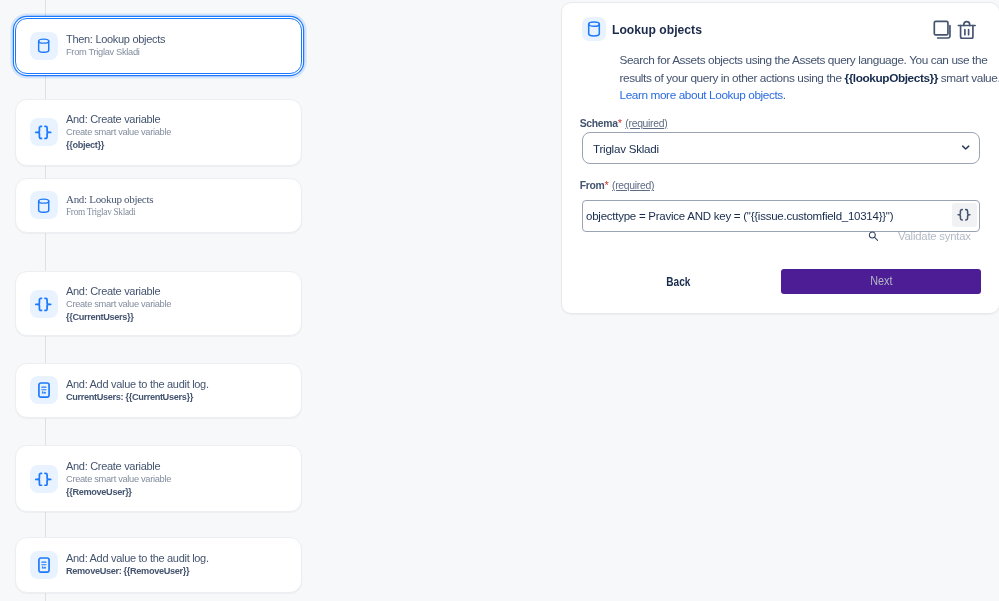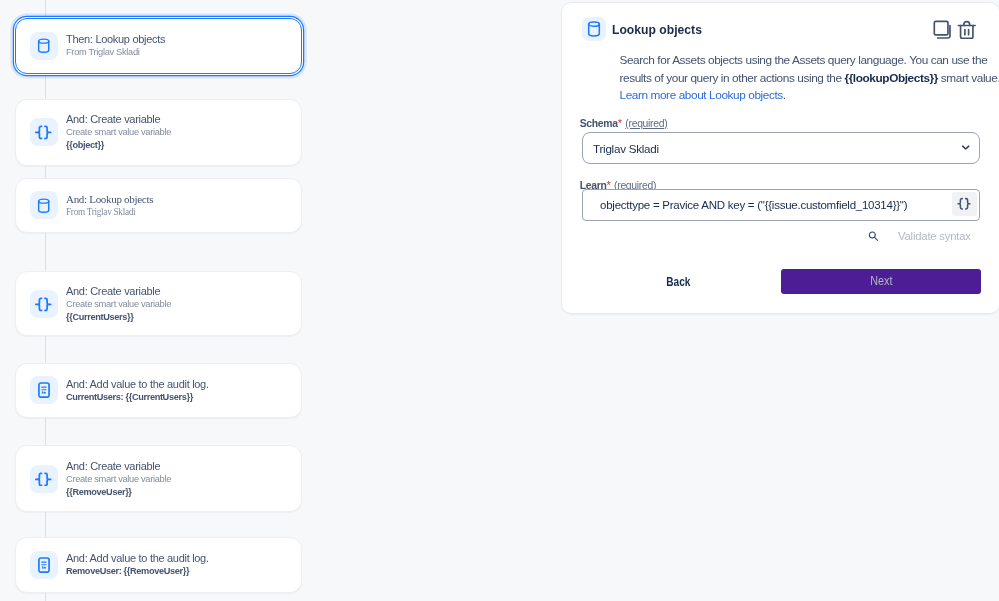--- a/index.html
+++ b/index.html
@@ -217,25 +217,25 @@
     <div class="select-box" style="top:129.2px;">
       <span class="select-val">Triglav Skladi</span>
       <span class="chev">
         <svg width="9.4" height="9.4" viewBox="0 0 12 12" fill="none" stroke="#2C3E5D" stroke-width="1.95" stroke-linecap="round" stroke-linejoin="round">
             <path d="M2.15 6.6 6 10.2l3.85-3.6"></path>
           </svg>
       </span>
     </div>
 
     <div class="field-label" style="left:17.5px;top:176px;">
-      <span>Learn</span><span class="req-star">*</span>
+      <span>From</span><span class="req-star">*</span>
       <span class="req-txt">(required)</span>
     </div>
 
-    <div class="query-box" style="top:186px;padding-left:14px;">
+    <div class="query-box" style="top:197px;">
       <span class="query-val">objecttype = Pravice AND key = ("{{issue.customfield_10314}}")</span>
       <span class="smart-btn" title="{ }">
         <svg width="14" height="13.5" viewBox="0 0 28 27" fill="none" stroke="#44546F" stroke-width="3.1" stroke-linecap="round" stroke-linejoin="round">
           <path d="M10.6 3.2h-.6a3.2 3.2 0 0 0-3.2 3.2v4.6c0 1.4-1.15 2.5-2.55 2.5 1.4 0 2.55 1.1 2.55 2.5v4.6a3.2 3.2 0 0 0 3.2 3.2h.6"></path>
           <path d="M17.4 3.2h.6a3.2 3.2 0 0 1 3.2 3.2v4.6c0 1.4 1.15 2.5 2.55 2.5-1.4 0-2.55 1.1-2.55 2.5v4.6a3.2 3.2 0 0 1-3.2 3.2h-.6"></path>
           <path d="M2.6 13.5h-.45M25.8 13.5h-.45"></path>
         </svg>
       </span>
     </div>
 

